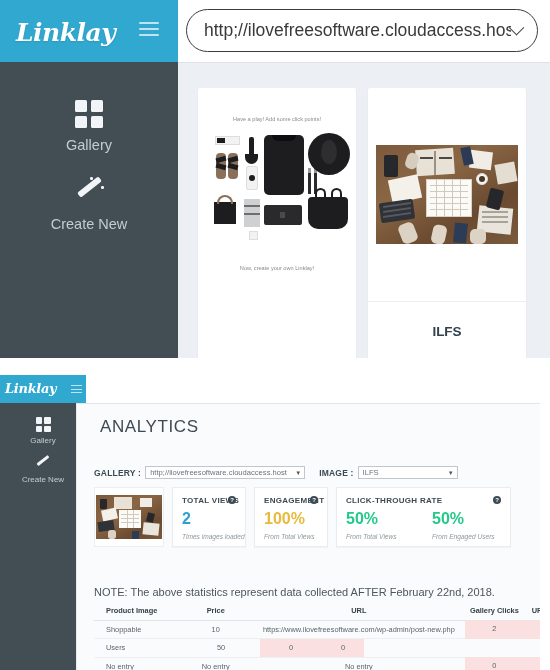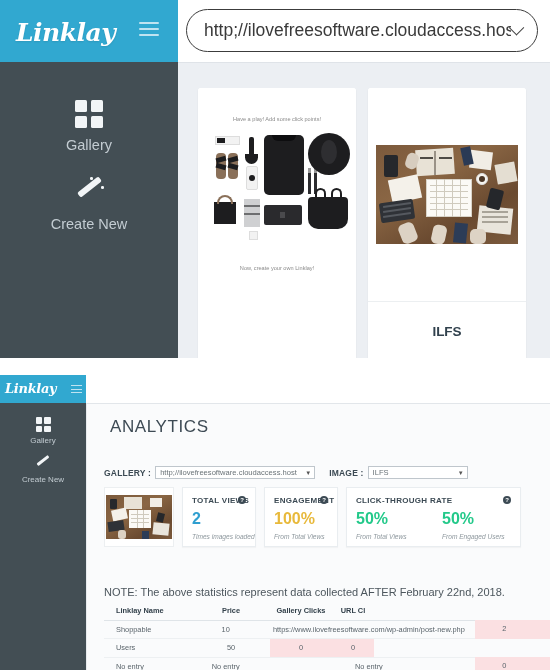--- a/index.html
+++ b/index.html
@@ -67,21 +67,21 @@
   .sidebar2 { position:absolute; left:0; top:28px; width:86px; height:267px; background:#434e54; }
   .navitem2 { position:absolute; left:0; width:86px; text-align:center; cursor:pointer; }
   .navitem2 .lbl { color:#c3ccd2; font-size:8px; margin-top:4px; }
   .gridicon2 { width:15px; height:15px; margin:0 auto; display:grid;
     grid-template-columns:6.5px 6.5px; grid-template-rows:6.5px 6.5px; gap:2px; }
   .gridicon2 b { background:#f2f5f7; border-radius:1px; display:block; }
   .wand2 { width:18px; height:16px; margin:0 auto; position:relative; }
   .wand2 .stick { position:absolute; left:2px; top:4px; width:14px; height:3.2px; background:#f2f5f7;
     transform:rotate(-38deg); border-radius:1px; }
 
-  .content2 { position:absolute; left:86px; top:28px; width:464px; height:267px;
+  .content2 { position:absolute; left:76px; top:28px; width:464px; height:267px;
     background:#fafbfc; border-top:1px solid #e2e6ea; border-left:1px solid #e8ebee; overflow:hidden; }
   .anh { position:absolute; left:23px; top:13px; font-size:17px; color:#3d4a54; letter-spacing:0.6px;
     font-family:"Liberation Sans", sans-serif; }
 
   .selrow { position:absolute; left:17px; top:62px; display:flex; align-items:center; gap:0; font-size:8.5px; }
   .selrow .lab { font-weight:bold; color:#3c4a54; letter-spacing:0.2px; }
   .sel { border:1px solid #bfc6cc; background:#fff; height:13px; display:flex; align-items:center;
     padding:0 3px 0 4px; font-size:7.6px; color:#6a7378; margin-left:4px; cursor:pointer; position:relative; }
   .sel .arw { margin-left:6px; font-size:6px; color:#555; }
 
@@ -332,22 +332,23 @@
         <div class="s" style="left:9px">From Total Views</div>
         <div class="v" style="left:95px;color:#23c98a">50%</div>
         <div class="s" style="left:95px">From Engaged Users</div>
       </div>
     </div>
 
     <div class="note">NOTE: The above statistics represent data collected AFTER February 22nd, 2018.</div>
 
     <div class="tbl">
       <div class="r hr">
-        <div class="c0">Linklay Name</div>
+        <div class="c0">Product Image</div>
         <div class="c1">Price</div>
+        <div class="c2">URL</div>
         <div class="c3">Gallery Clicks</div>
         <div class="c4">URL Cl</div>
       </div>
       <div class="r">
         <div class="c0">Shoppable</div>
         <div class="c1">10</div>
         <div class="c2">https://www.ilovefreesoftware.com/wp-admin/post-new.php</div>
         <div class="c3">2</div>
         <div class="c4">1</div>
       </div>

